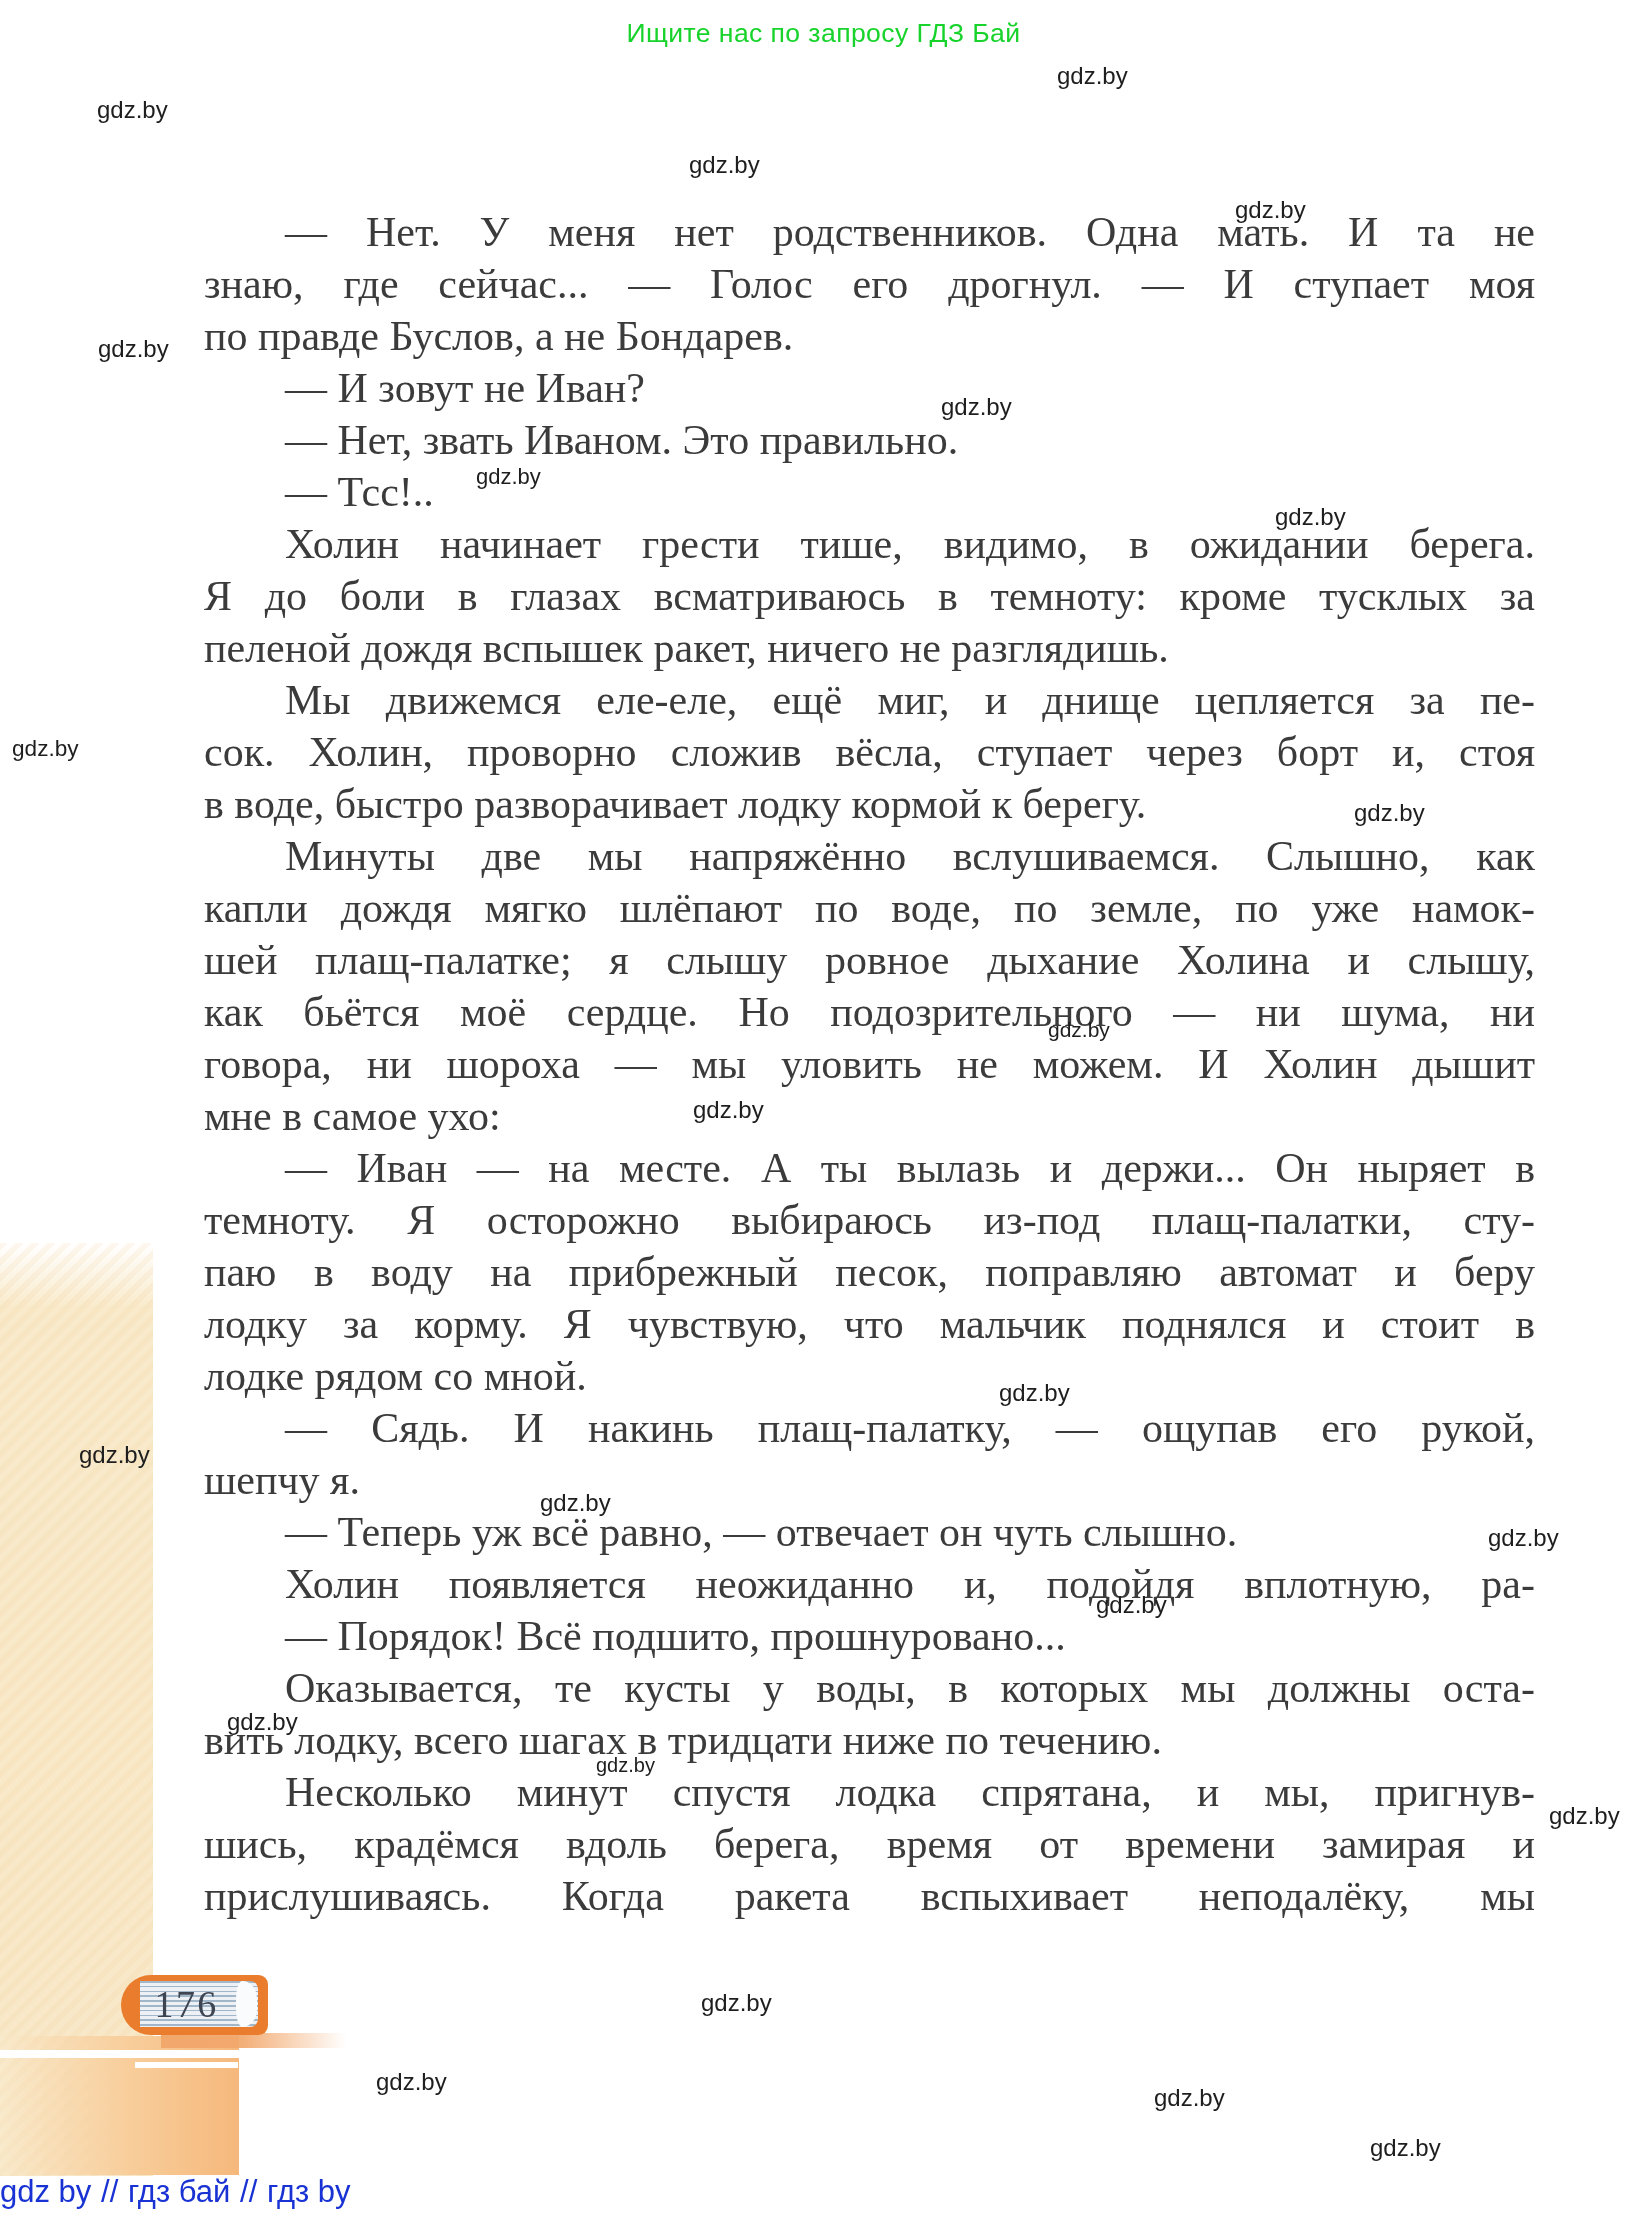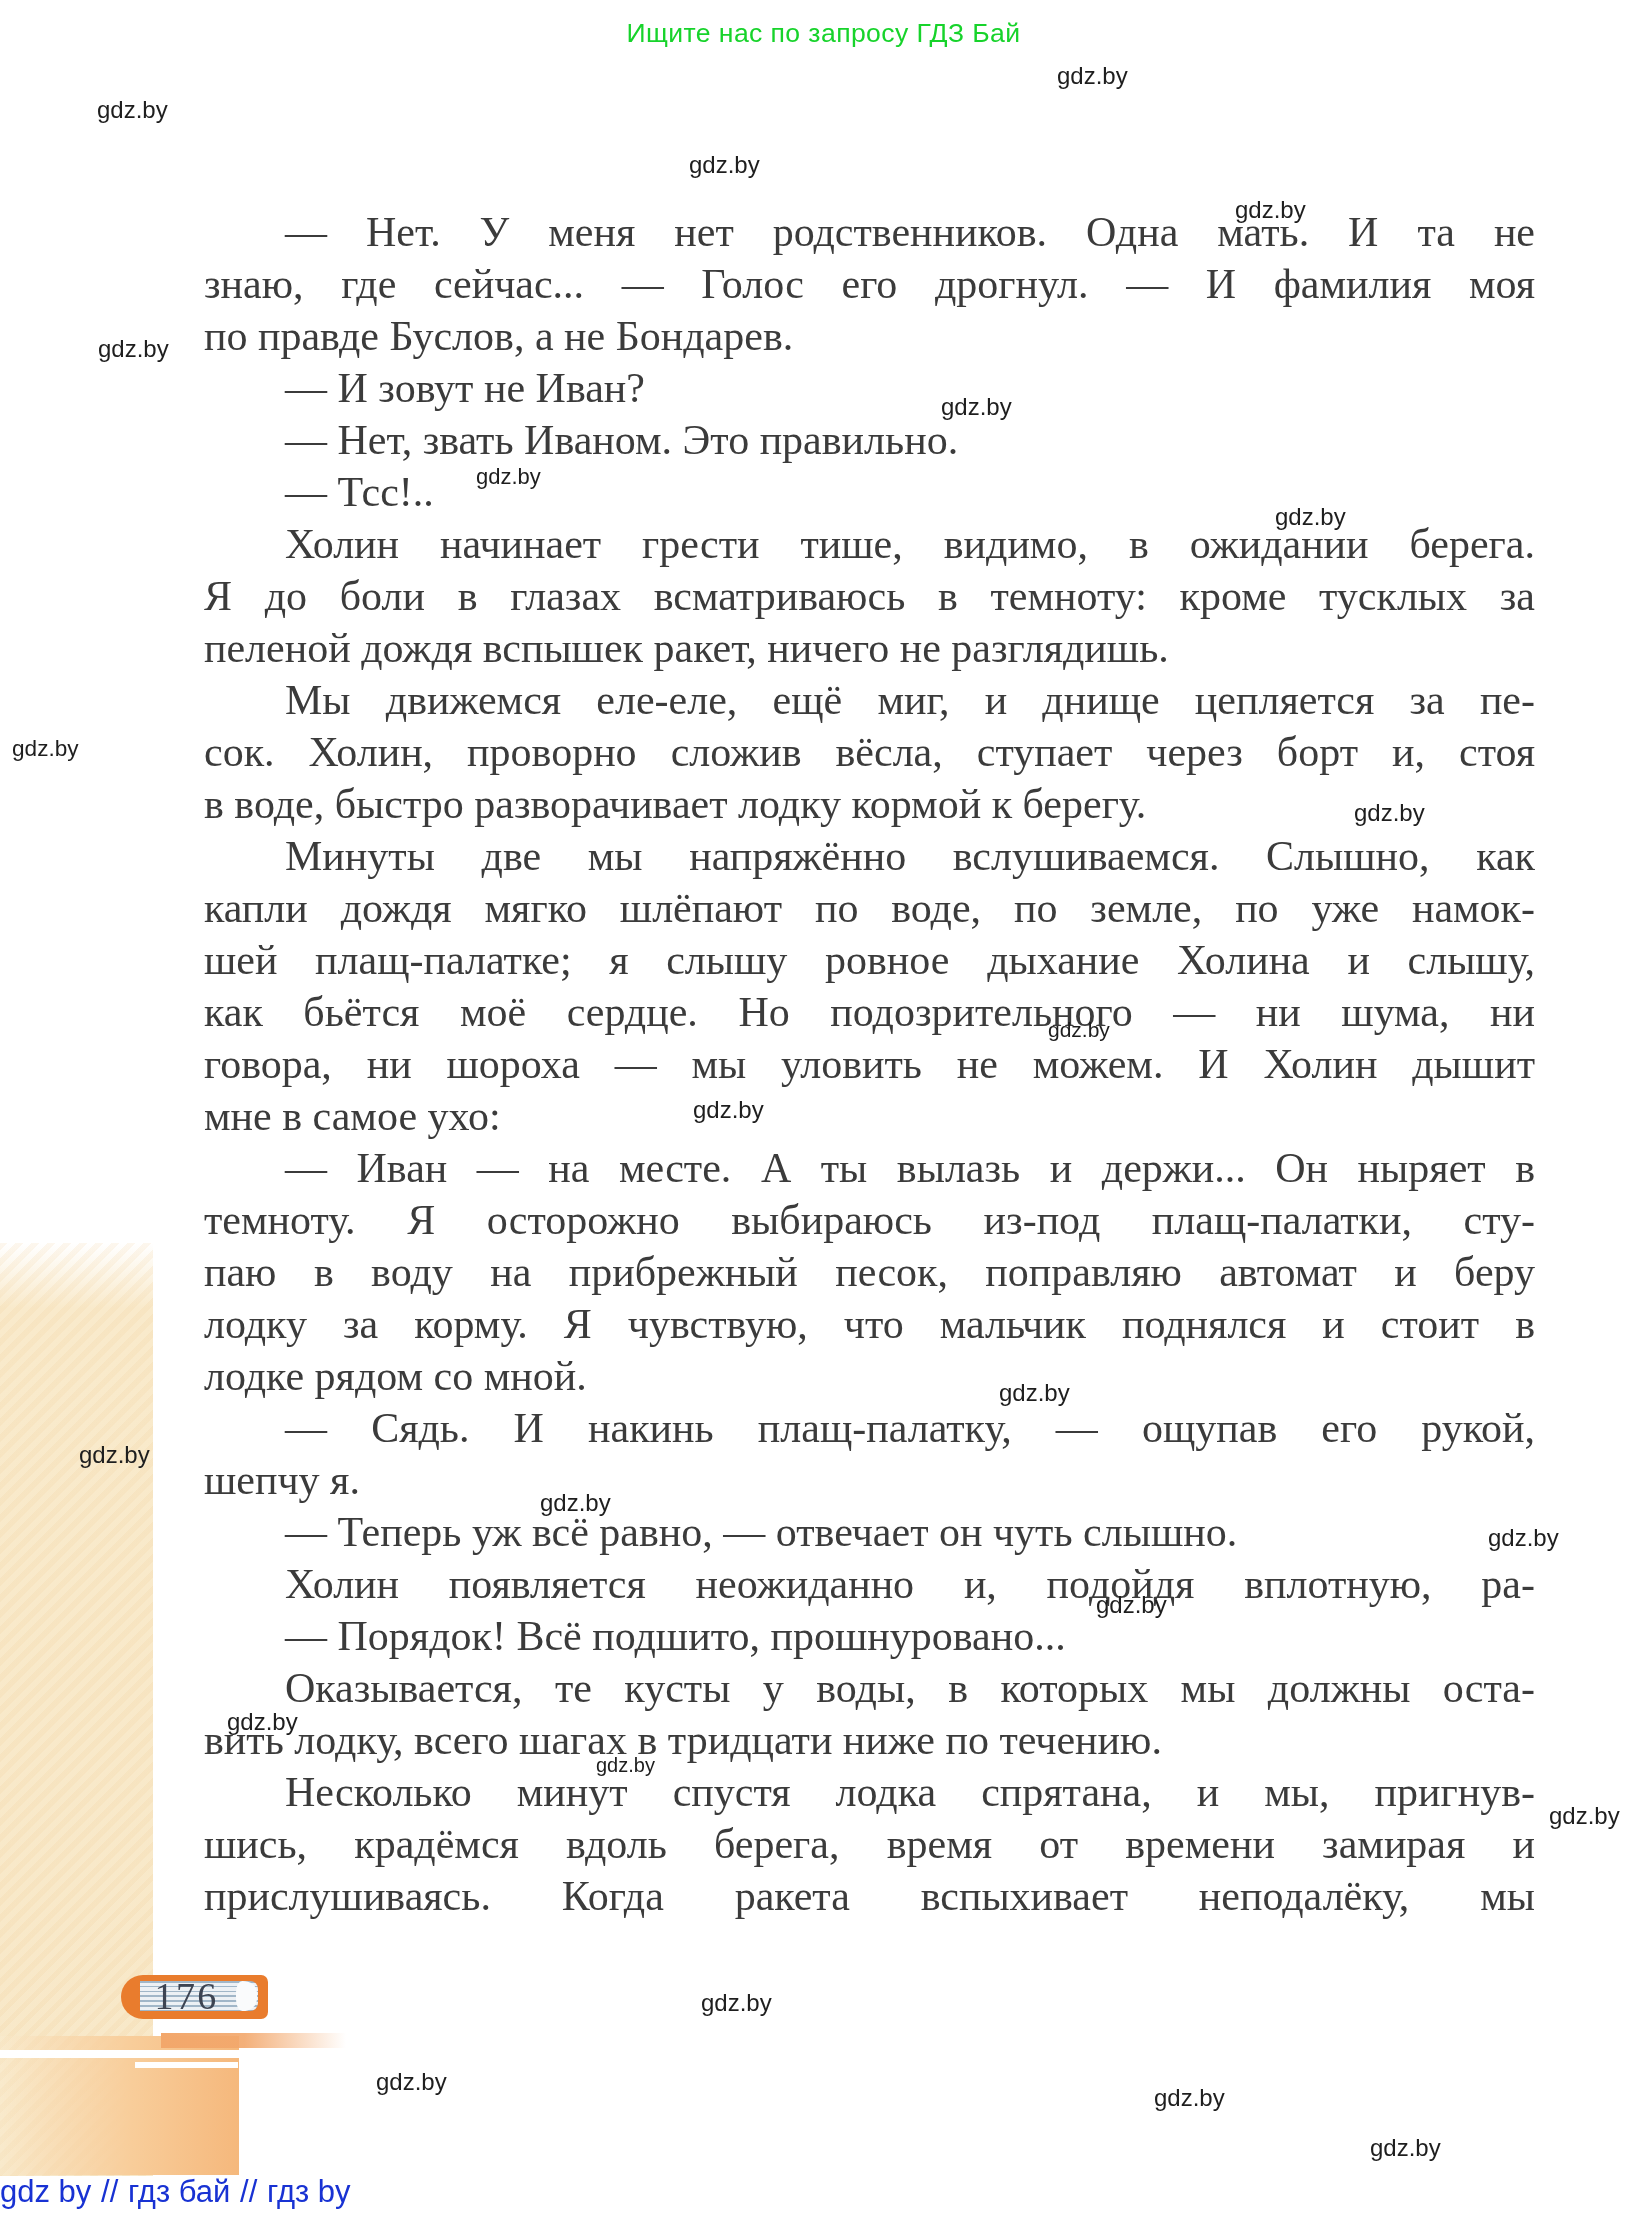--- a/index.html
+++ b/index.html
@@ -38,21 +38,21 @@
     position:absolute;left:0;top:2036px;width:239px;height:139px;
     background:linear-gradient(90deg, rgba(251,240,216,.25) 0%, #f8cd9a 55%, #f5b87c 100%);
   }
   .stripe-a{position:absolute;left:0;top:2050px;width:239px;height:8px;background:#ffffff;}
   .stripe-b{position:absolute;left:135px;top:2062px;width:103px;height:6.4px;background:#ffffff;}
   .book-shadow{
     position:absolute;left:161px;top:2033px;width:185px;height:15.3px;
     background:linear-gradient(90deg,#f2a76b 0%, rgba(242,167,107,.9) 45%, rgba(242,167,107,0) 100%);
   }
   
-  .book{position:absolute;left:121px;top:1975px;width:147px;height:44px;}
+  .book{position:absolute;left:121px;top:1975px;width:147px;height:60px;}
   .book .cover{position:absolute;inset:0;background:#e97c2d;border-radius:31px 9.7px 9.7px 31px;}
   .book .pages{
     position:absolute;left:19.3px;top:6.4px;right:10.5px;bottom:8px;background:#edf1f5;
     background-image:repeating-linear-gradient(180deg, rgba(148,172,192,.85) 0 1.6px, rgba(237,241,245,0) 1.6px 4.8px);
     border-radius:0 8px 8px 0;
   }
   .book .edge{
     position:absolute;right:11.3px;top:6.4px;bottom:8px;width:21px;background:#fafbfc;
     border-radius:40% 90% 90% 40% / 50% 50% 50% 50%;
   }
@@ -82,21 +82,21 @@
 
 <div class="book">
   <div class="cover"></div>
   <div class="pages"></div>
   <div class="edge"></div>
   <div class="num">176</div>
 </div>
 
 <div class="textblock">
     <div class="line j ind">— Нет. У меня нет родственников. Одна мать. И та не</div>
-    <div class="line j">знаю, где сейчас... — Голос его дрогнул. — И фамилия моя</div>
+    <div class="line j">знаю, где сейчас... — Голос его дрогнул. — И ступает моя</div>
     <div class="line">по правде Буслов, а не Бондарев.</div>
     <div class="line ind">— И зовут не Иван?</div>
     <div class="line ind">— Нет, звать Иваном. Это правильно.</div>
     <div class="line ind">— Тсс!..</div>
     <div class="line j ind">Холин начинает грести тише, видимо, в ожидании берега.</div>
     <div class="line j">Я до боли в глазах всматриваюсь в темноту: кроме тусклых за</div>
     <div class="line">пеленой дождя вспышек ракет, ничего не разглядишь.</div>
     <div class="line j ind">Мы движемся еле-еле, ещё миг, и днище цепляется за пе-</div>
     <div class="line j">сок. Холин, проворно сложив вёсла, ступает через борт и, стоя</div>
     <div class="line">в воде, быстро разворачивает лодку кормой к берегу.</div>

